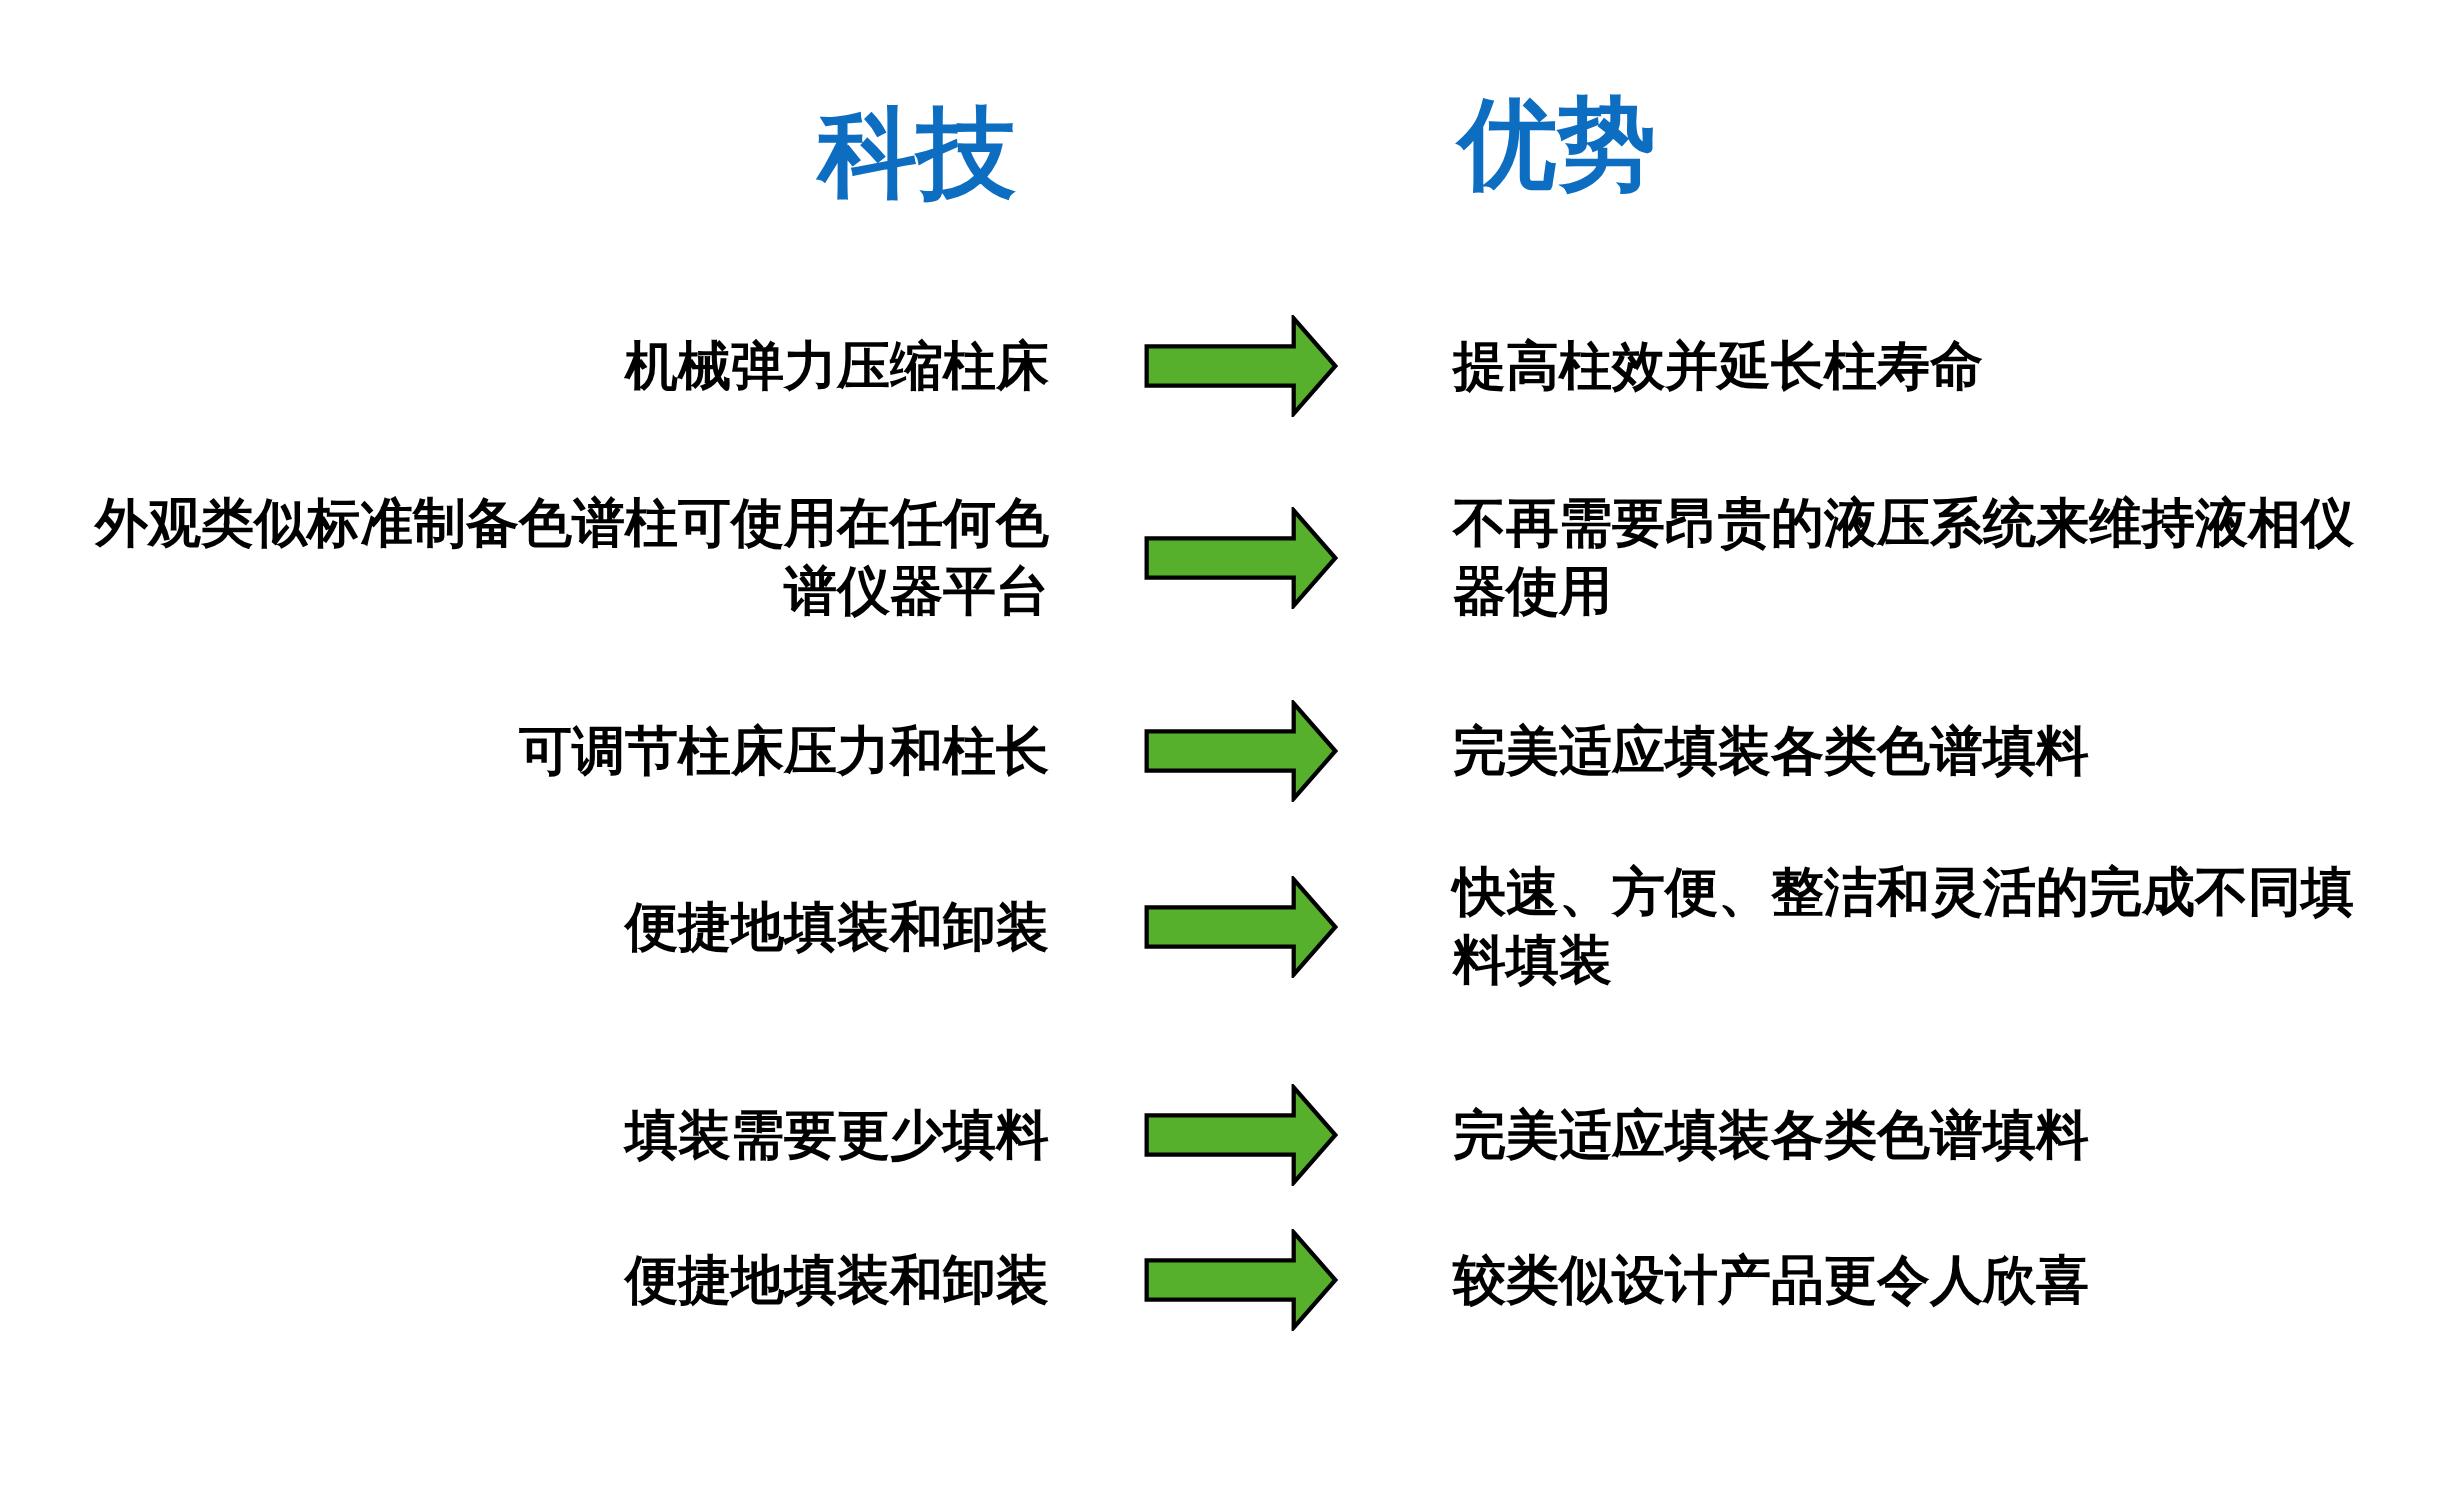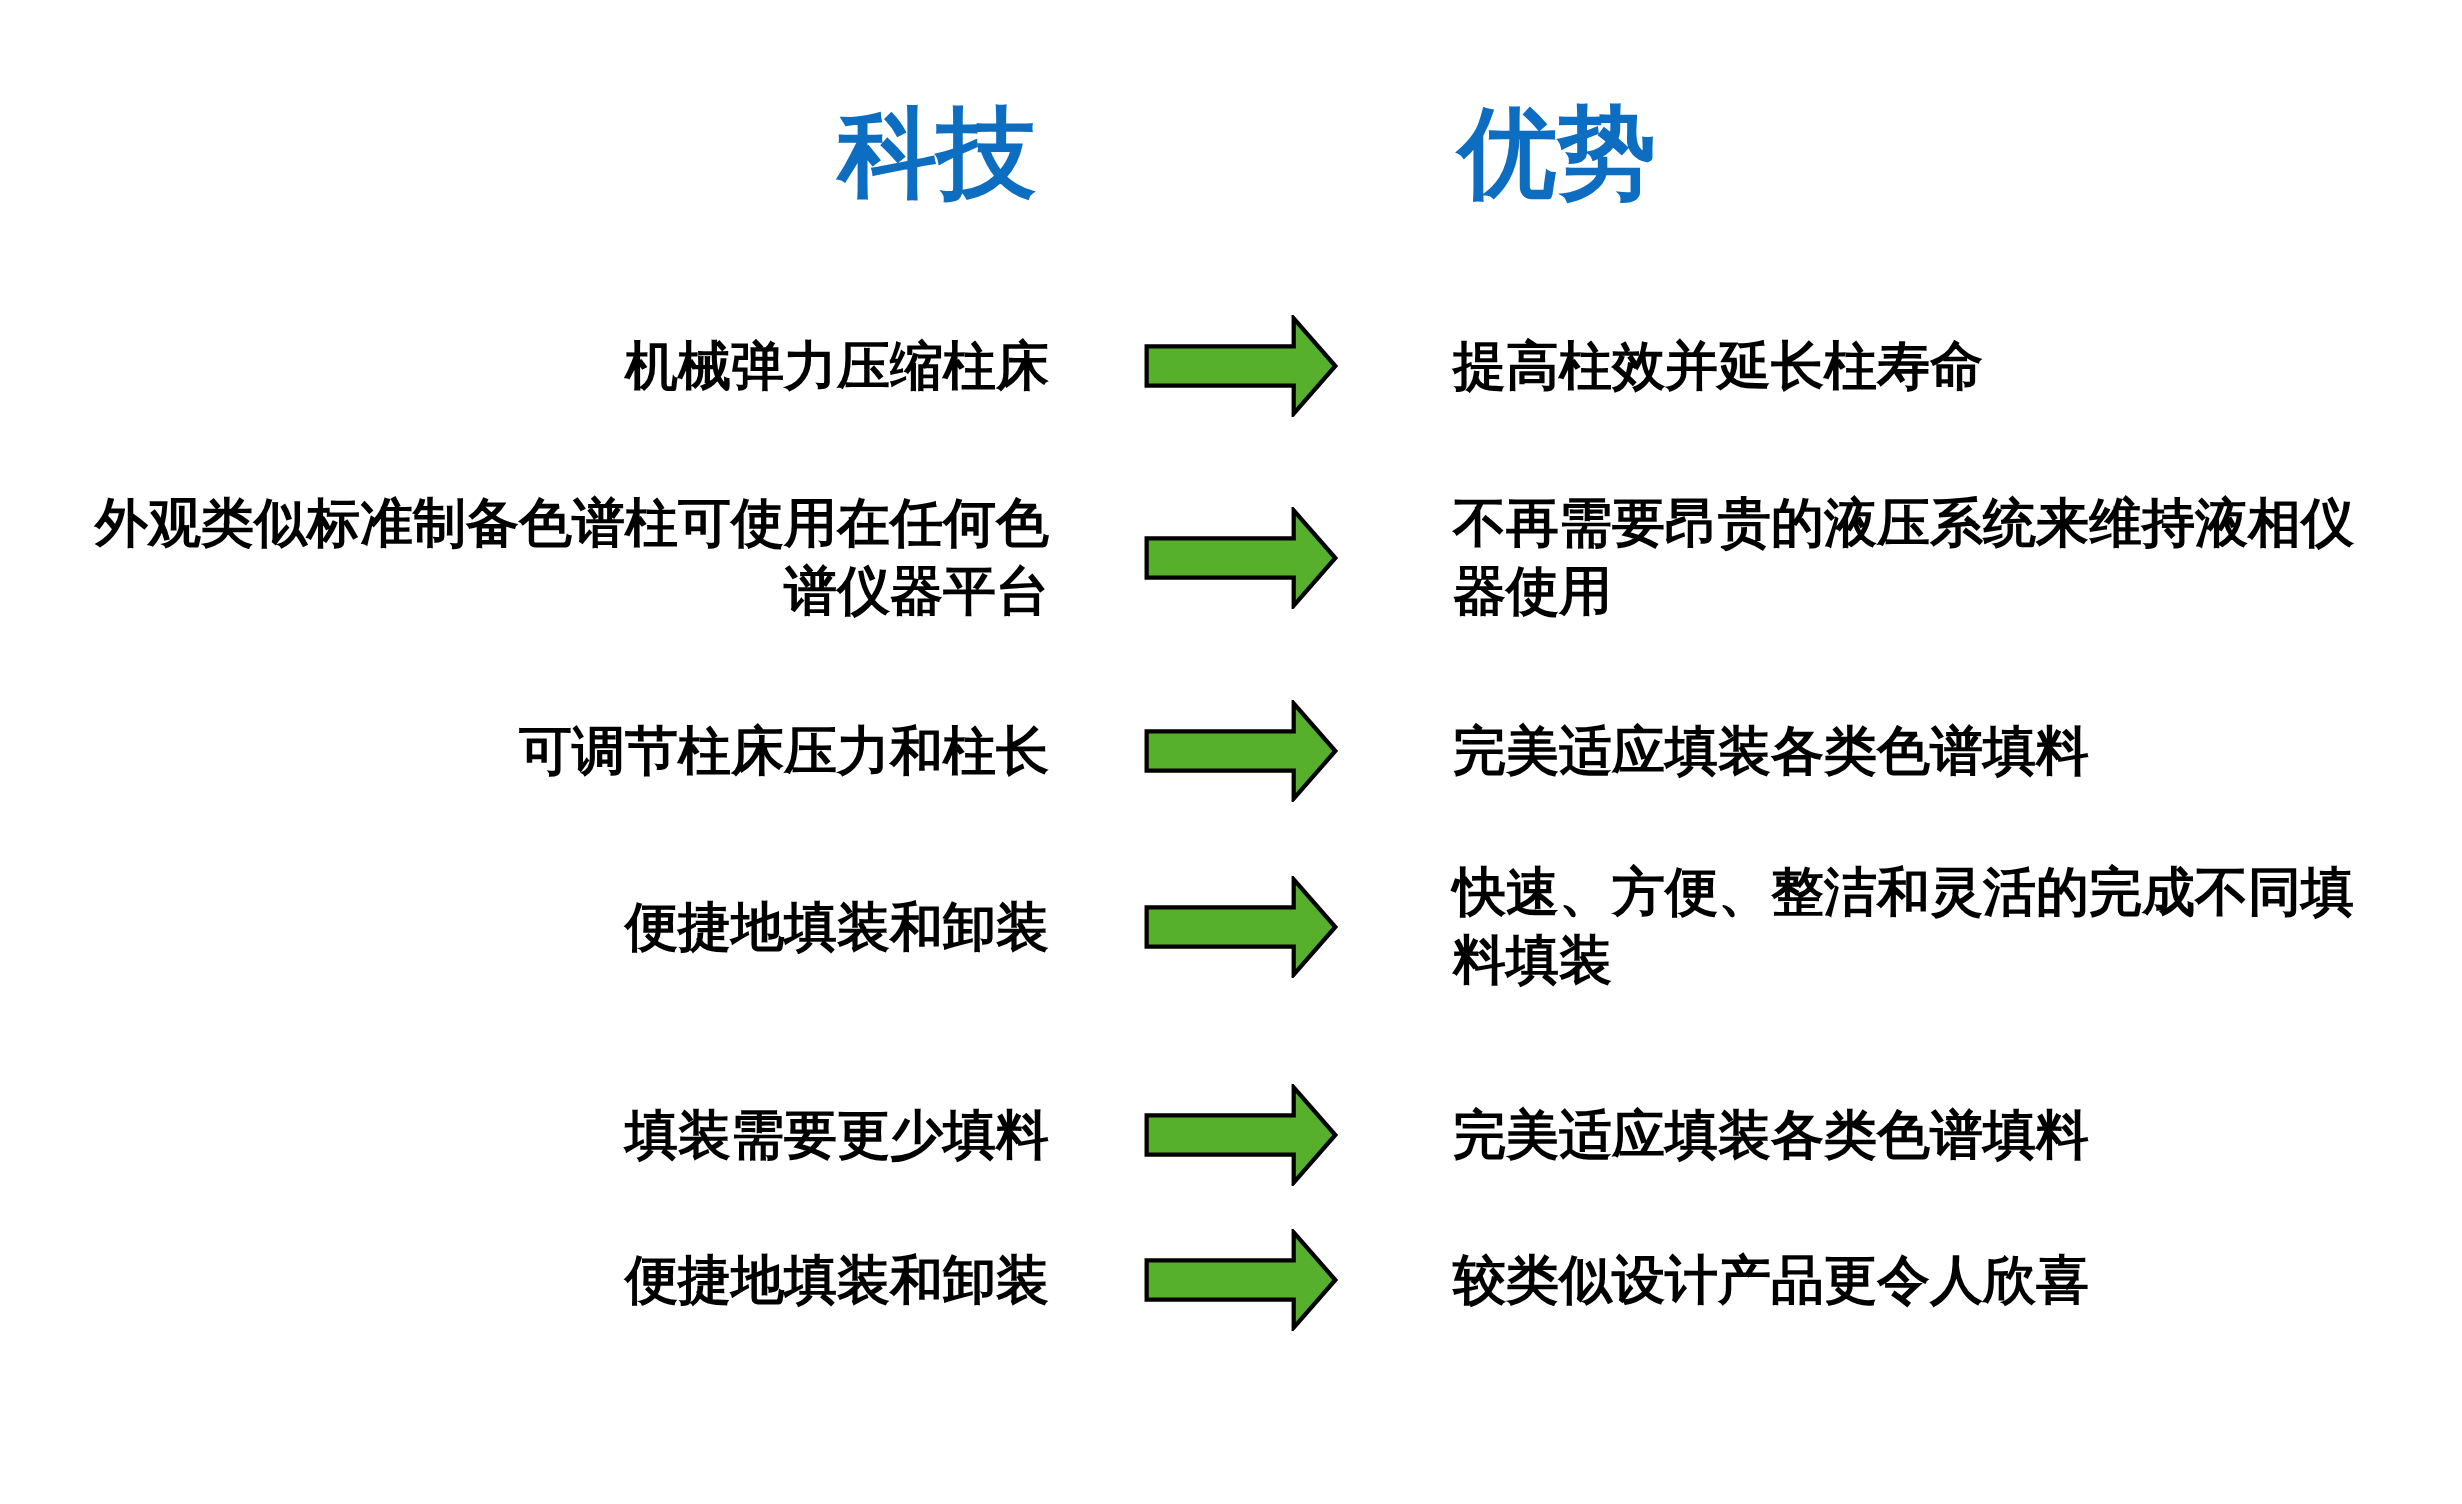--- a/index.html
+++ b/index.html
@@ -25,22 +25,22 @@
   }
   .col-header {
     position: absolute;
     top: 96px;
     font-size: 99px;
     font-weight: 700;
     line-height: 1.15;
     color: var(--header-blue);
     white-space: nowrap;
   }
-  .col-header.tech { left: 838px; }
-  .col-header.benefit { left: 1458px; }
+  .col-header.tech { left: 818px; }
+  .col-header.benefit { left: 1458px; font-family: Liberation Mono, monospace; }
   .row {
     position: absolute;
     left: 0;
     width: 2462px;
     height: 189px;
   }
   .row.r0 { top: 271px; }
   .row.r1 { top: 463px; }
   .row.r2 { top: 656px; }
   .row.r3 { top: 832px; }

